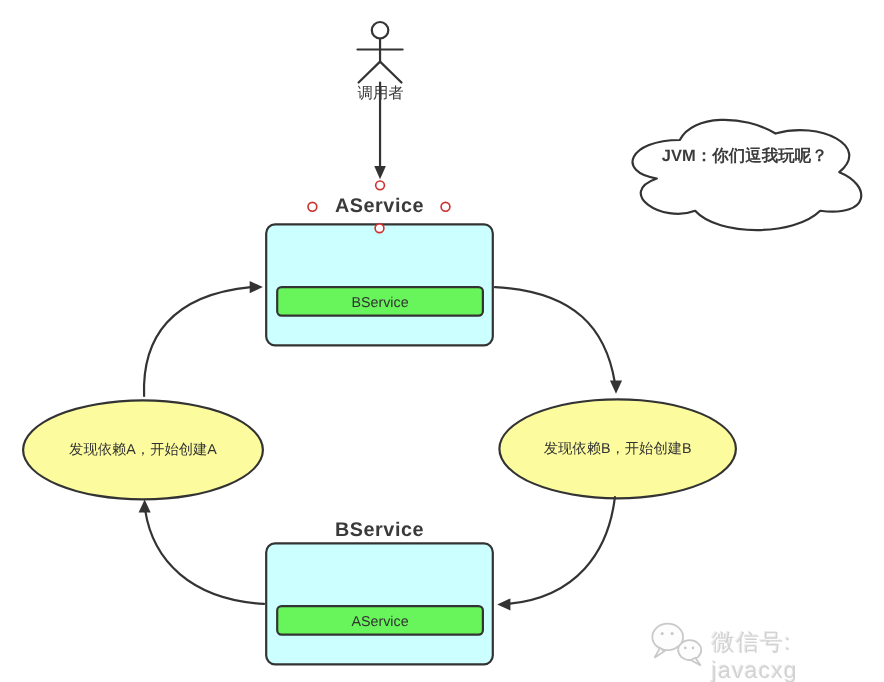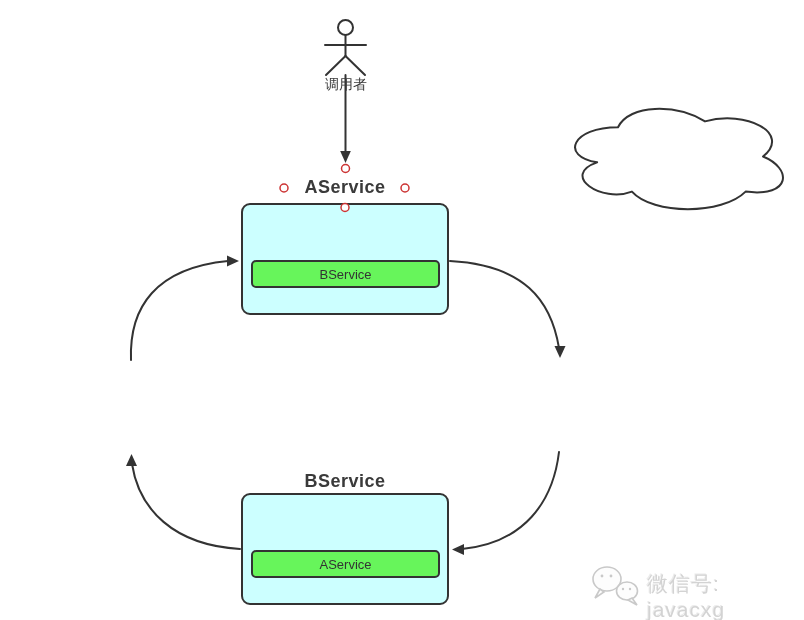--- a/index.html
+++ b/index.html
@@ -55,20 +55,22 @@
     left:647px;top:570px;font-size:21px;letter-spacing:1px;
     color:#d3d3d3;text-shadow:1px 1px 0 #ffffff,-1px -1px 0 #ececec;
   }
 </style>
 </head>
 <body>
 
 <div id="canvas">
 
   <div class="layer">
+    <div class="ellipse" id="ellipse-left">发现依赖A，开始创建A</div>
+    <div class="ellipse" id="ellipse-right">发现依赖B，开始创建B</div>
     <div class="container-box" id="box-a"></div>
     <div class="container-box" id="box-b"></div>
     <div class="inner-box" id="inner-a">BService</div>
     <div class="inner-box" id="inner-b">AService</div>
   </div>
 
   <svg class="layer" width="804" height="620" viewBox="0 0 804 620">
 
     <g>
       <circle class="ln" cx="345.5" cy="27.5" r="7.5"></circle>
@@ -127,16 +129,17 @@
       <path class="wx" d="M632,598 L637,605 L628,600 Z"></path>
       <circle class="wx-dot" cx="623" cy="589" r="1.2"></circle>
       <circle class="wx-dot" cx="630" cy="589" r="1.2"></circle>
     </g>
   </svg>
 
   <div class="layer" style="pointer-events:none;">
     <div class="txt" id="actor-label">调用者</div>
     <div class="txt node-title" id="title-a">AService</div>
     <div class="txt node-title" id="title-b">BService</div>
+    <div class="txt cloud-text" id="cloud-line1">JVM：你们逗我玩呢？</div>
     <div class="txt" id="watermark-text">微信号: javacxg</div>
   </div>
 
 </div>
 
 </body></html>

